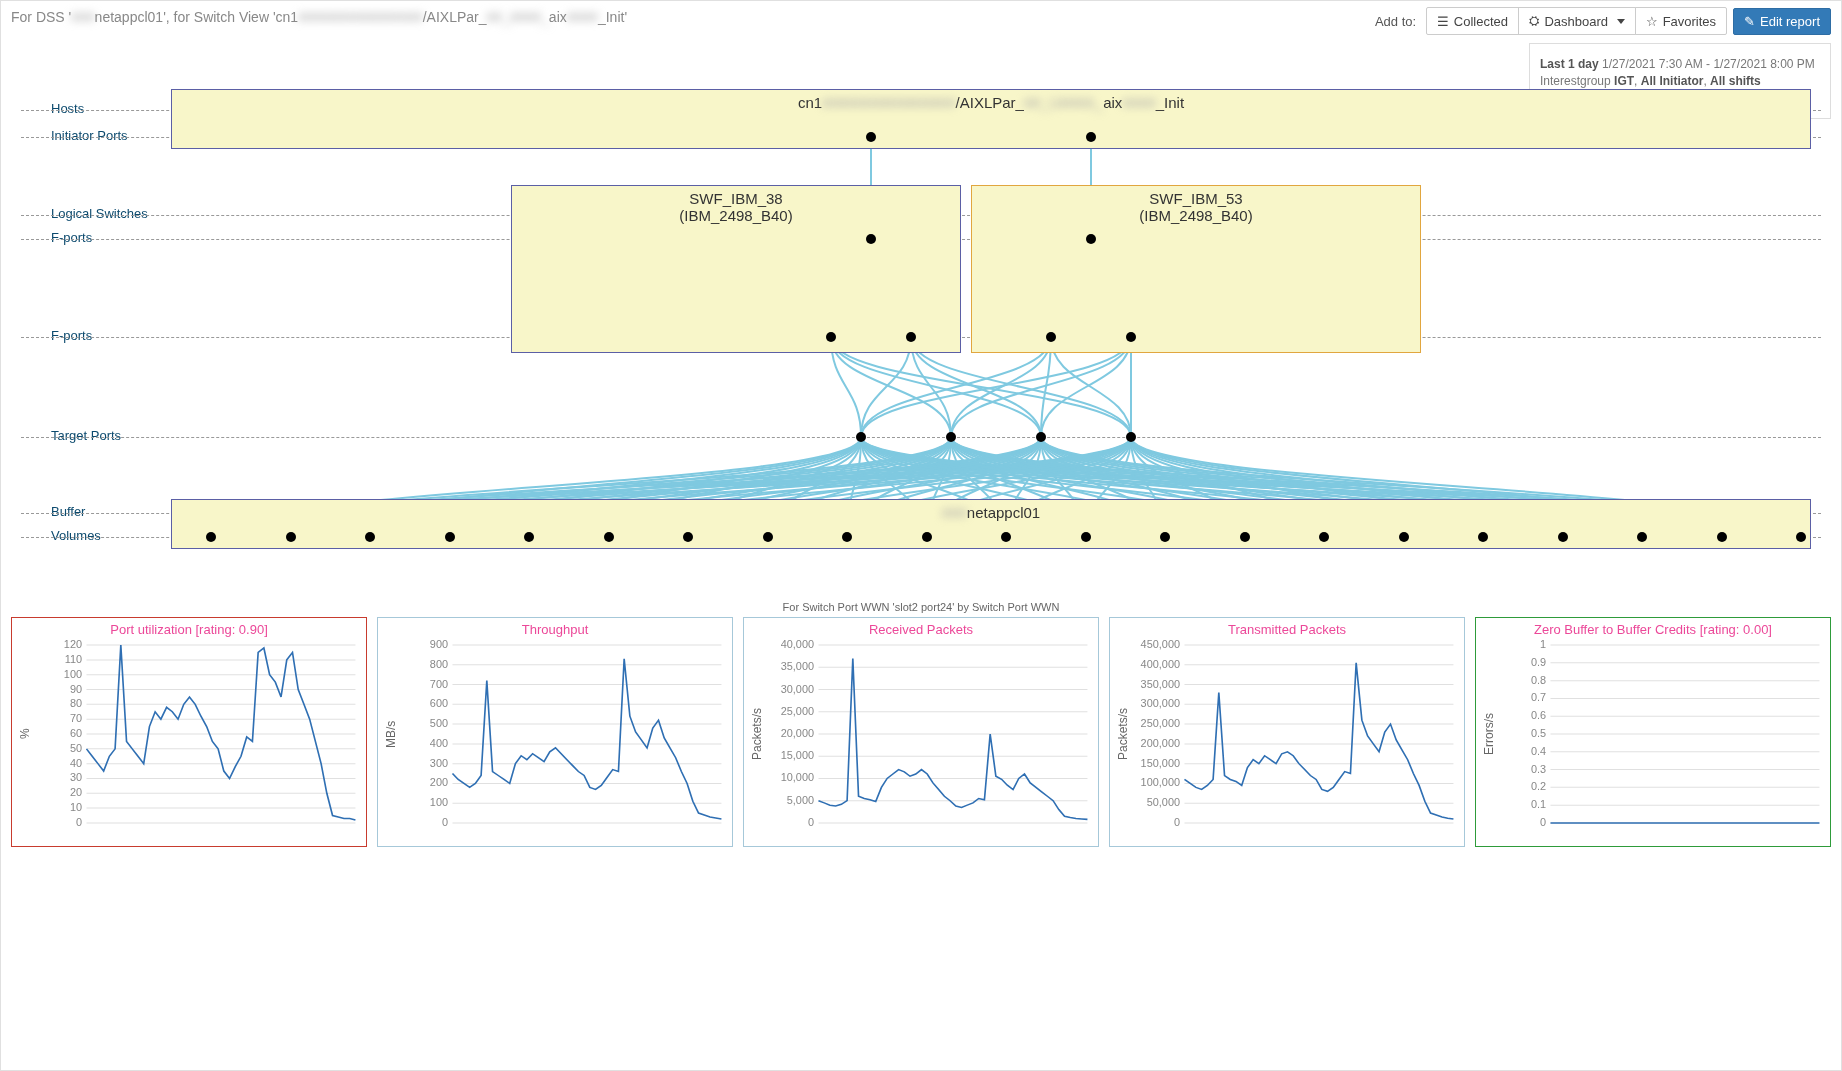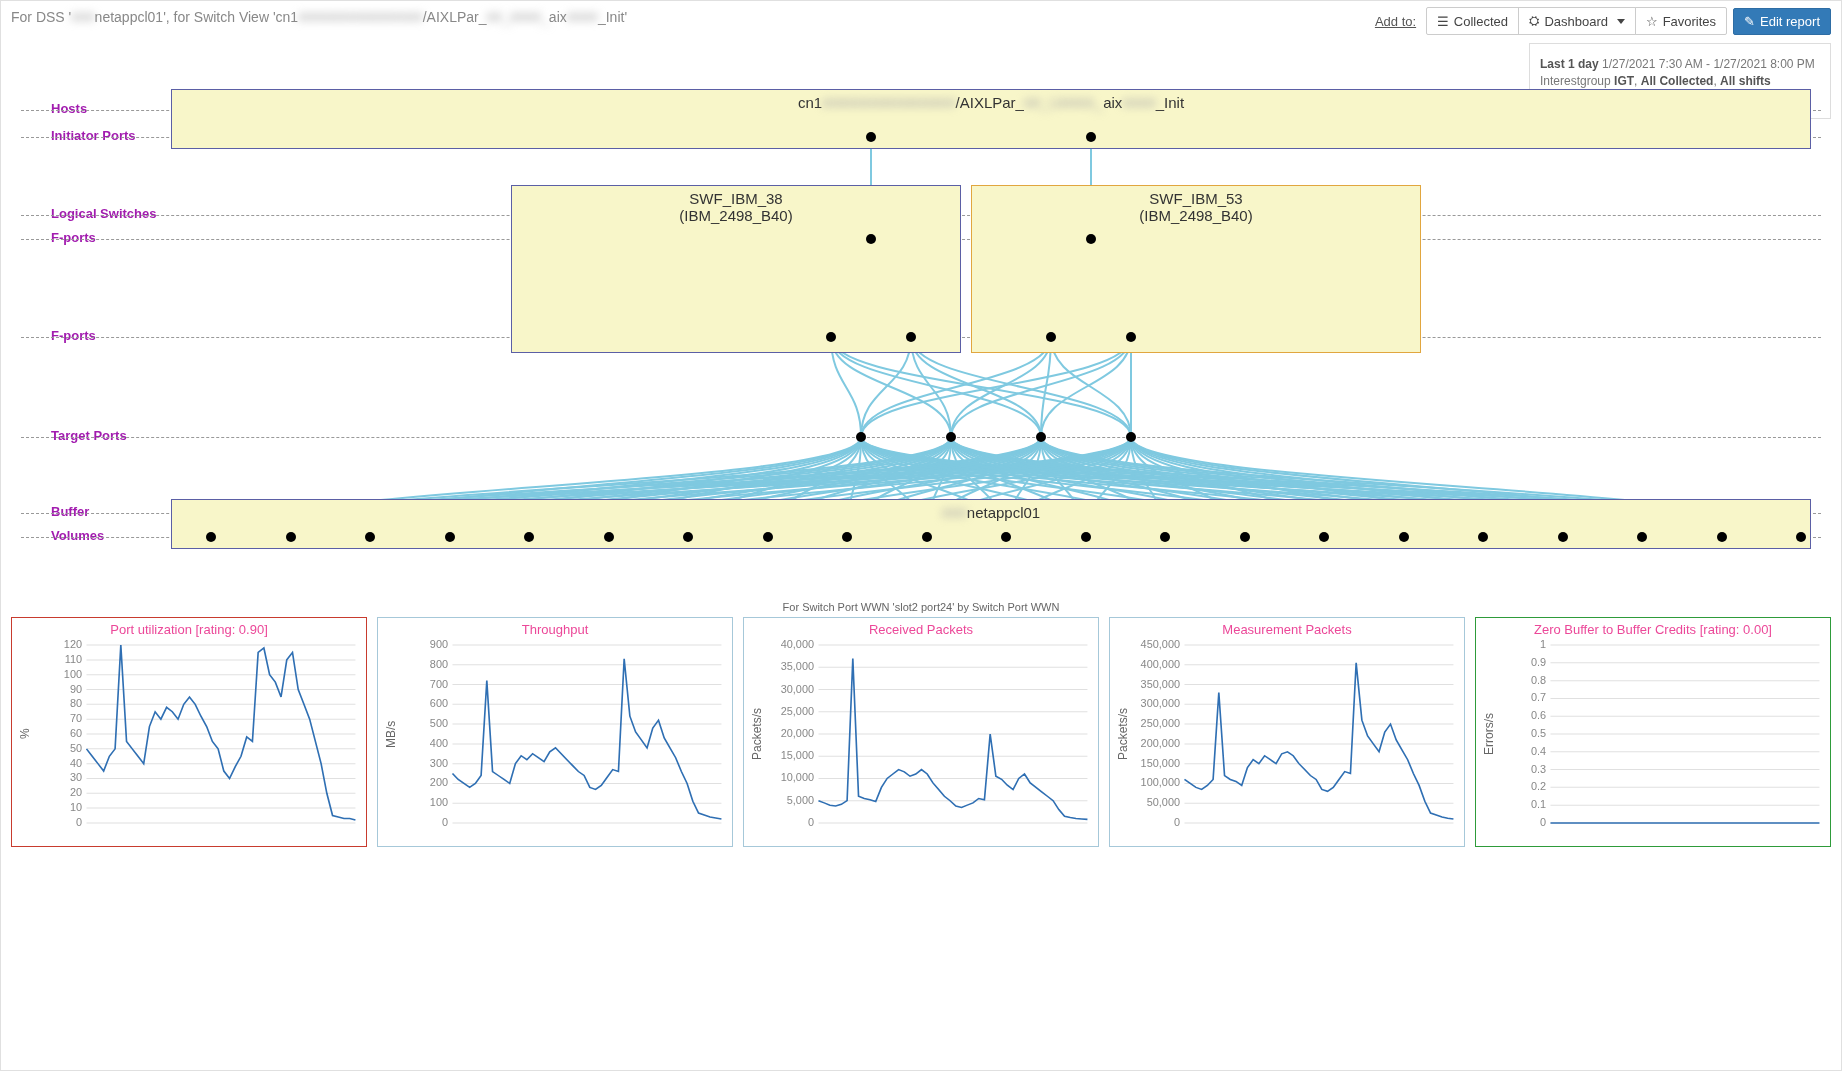--- a/index.html
+++ b/index.html
@@ -2,35 +2,35 @@
 <html><head>
 <meta charset="utf-8">
 <style>
   html,body{margin:0;padding:0;font-family:Arial,Helvetica,sans-serif;font-size:13px;color:#555;background:#fff;}
   #app{width:1842px;height:1071px;position:relative;box-sizing:border-box;border:1px solid #e0e0e0;padding:6px 10px 10px 10px;}
   
   .hdr{display:flex;justify-content:space-between;align-items:flex-start;}
   .hdr-left .title{font-size:22px;color:#777;}
   .hdr-left .subtitle{font-size:14px;color:#888;margin-top:2px;}
   .hdr-right{display:flex;align-items:center;gap:6px;}
-  .addto{color:#555;margin-right:4px;text-decoration:underline;}
+  .addto{color:#555;margin-right:4px;}
   .btn{display:inline-flex;align-items:center;gap:5px;border:1px solid #ccc;background:#fff;color:#444;padding:5px 10px;font-size:13px;cursor:pointer;border-radius:2px;}
   .btn-group{display:flex;}
   .btn-group .btn{border-radius:0;margin-left:-1px;}
   .btn-group .btn:first-child{border-radius:2px 0 0 2px;margin-left:0;}
   .btn-group .btn:last-child{border-radius:0 2px 2px 0;}
   .btn-primary{background:#337ab7;color:#fff;border-color:#2e6da4;}
   .caret{display:inline-block;width:0;height:0;border-left:4px solid transparent;border-right:4px solid transparent;border-top:5px solid currentColor;margin-left:4px;}
   .icon{display:inline-block;}
   
   .info-panel{position:absolute;top:42px;right:10px;border:1px solid #ddd;background:#fff;padding:12px 10px;font-size:12px;color:#777;line-height:1.4;min-width:280px;}
   .info-panel b{color:#555;}
   
   .topo{position:relative;margin-top:40px;height:520px;}
-  .row-lbl{position:absolute;left:40px;font-size:13px;color:#a21caf;white-space:nowrap;font-weight:bold;}
+  .row-lbl{position:absolute;left:40px;font-size:13px;color:#0c4a6e;white-space:nowrap;}
   .row-line{position:absolute;left:10px;right:10px;border-top:1.5px dashed #999;}
   
   .tbox{position:absolute;background:#f8f6c9;border:1.5px solid #5b5fa5;box-sizing:border-box;text-align:center;padding:4px 8px;color:#333;}
   .tbox.orange{border-color:#e1a63f;}
   .tbox .ln1{font-size:15px;}
   .tbox .ln2{font-size:15px;}
   
   .pt{position:absolute;width:10px;height:10px;background:#000;border-radius:50%;transform:translate(-50%,-50%);}
   svg.links{position:absolute;left:0;top:0;width:100%;height:100%;pointer-events:none;}
   svg.links path{stroke:#7fc9e0;stroke-width:2;fill:none;}
@@ -78,21 +78,21 @@
     </div>
     <button class="btn btn-primary">
           <span class="icon">✎</span>
           <span>Edit report</span>
         </button>
   </div>
 </div>
 
 <div class="info-panel">
   <div><b>Last 1 day </b><span>1/27/2021 7:30 AM - 1/27/2021 8:00 PM</span></div>
-  <div><span>Interestgroup </span><b>IGT</b><span>, </span><b>All Collected</b><span>, </span><b>All shifts</b></div>
+  <div><span>Interestgroup </span><b>IGT</b><span>, </span><b>All Initiator</b><span>, </span><b>All shifts</b></div>
   <div><span>Reporting interval </span><b>Measurement</b></div>
 </div>
 
 <div class="topo" id="topo">
   <svg class="links" id="links" viewBox="0 0 1820 520">
         <path d="M860,62 C860,113 860,113 860,164"></path>
         <path d="M1080,62 C1080,113 1080,113 1080,164"></path>
         <path d="M860,164 C860,213 820,213 820,262"></path>
         <path d="M860,164 C860,213 900,213 900,262"></path>
         <path d="M1080,164 C1080,213 1040,213 1040,262"></path>
@@ -362,21 +362,21 @@
               <text x="44" y="75" text-anchor="end">25,000</text>
               <text x="44" y="53" text-anchor="end">30,000</text>
               <text x="44" y="31" text-anchor="end">35,000</text>
               <text x="44" y="9" text-anchor="end">40,000</text>
             </g>
             <path class="series" d="M48,160 L53.234042553191486,162.2 L58.46808510638298,164.4 L63.70212765957447,165.28 L68.93617021276596,163.52 L74.17021276595744,160 L79.40425531914894,19.19999999999999 L84.63829787234042,155.6 L89.87234042553192,157.8 L95.1063829787234,159.12 L100.34042553191489,160.88 L105.57446808510639,146.8 L110.80851063829788,138 L116.04255319148936,133.6 L121.27659574468085,129.2 L126.51063829787235,131.4 L131.74468085106383,135.8 L136.97872340425533,133.6 L142.2127659574468,129.2 L147.44680851063828,133.6 L152.68085106382978,142.4 L157.91489361702128,149 L163.14893617021278,155.6 L168.38297872340425,160 L173.61702127659575,165.28 L178.85106382978722,166.6 L184.08510638297872,164.4 L189.31914893617022,162.2 L194.5531914893617,157.8 L199.7872340425532,159.12 L205.0212765957447,94 L210.25531914893617,135.8 L215.48936170212767,138.88 L220.72340425531914,144.6 L225.95744680851064,149 L231.19148936170214,138 L236.4255319148936,133.6 L241.6595744680851,142.4 L246.89361702127658,146.8 L252.12765957446808,151.2 L257.36170212765956,155.6 L262.59574468085106,160 L267.82978723404256,168.8 L273.06382978723406,175.4 L278.29787234042556,176.72 L283.531914893617,177.6 L288.7659574468085,178.04 L294,178.48"></path>
           </svg>
         </div>
       </div>
       <div class="chart-card ">
-        <div class="chart-title">Measurement Packets</div>
+        <div class="chart-title">Transmitted Packets</div>
         <div class="chart-body">
           <div class="ylab">Packets/s</div>
           <svg viewBox="0 0 300 188" class="chart-svg" preserveAspectRatio="none">
             <g class="grid">
               <line x1="48" x2="294" y1="182" y2="182"></line>
               <line x1="48" x2="294" y1="162.44444444444446" y2="162.44444444444446"></line>
               <line x1="48" x2="294" y1="142.88888888888889" y2="142.88888888888889"></line>
               <line x1="48" x2="294" y1="123.33333333333334" y2="123.33333333333334"></line>
               <line x1="48" x2="294" y1="103.77777777777779" y2="103.77777777777779"></line>
               <line x1="48" x2="294" y1="84.22222222222221" y2="84.22222222222221"></line>

